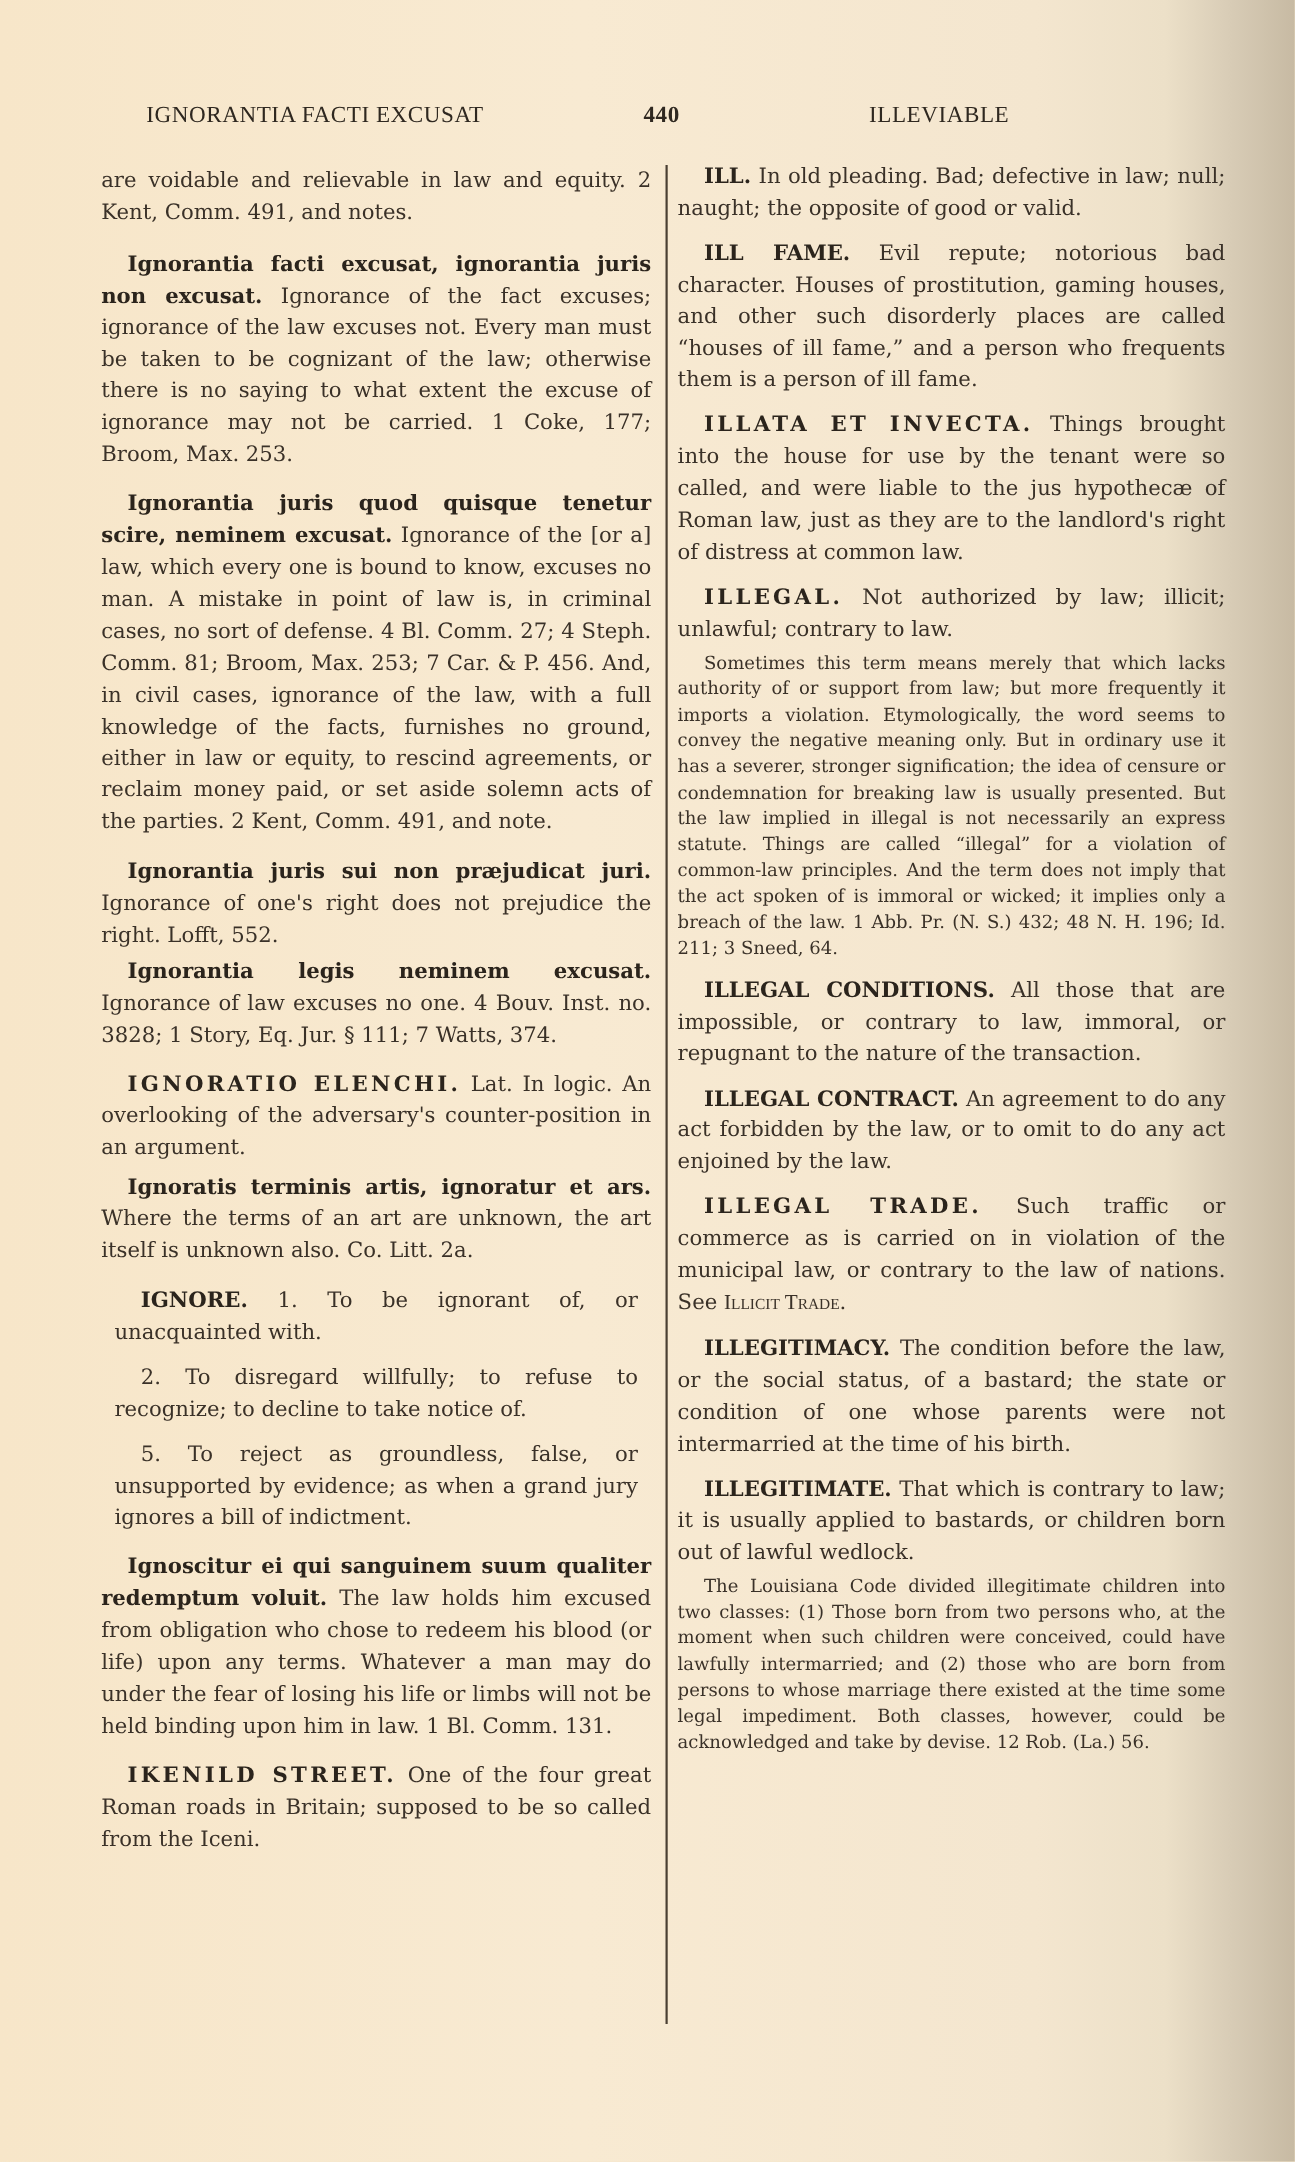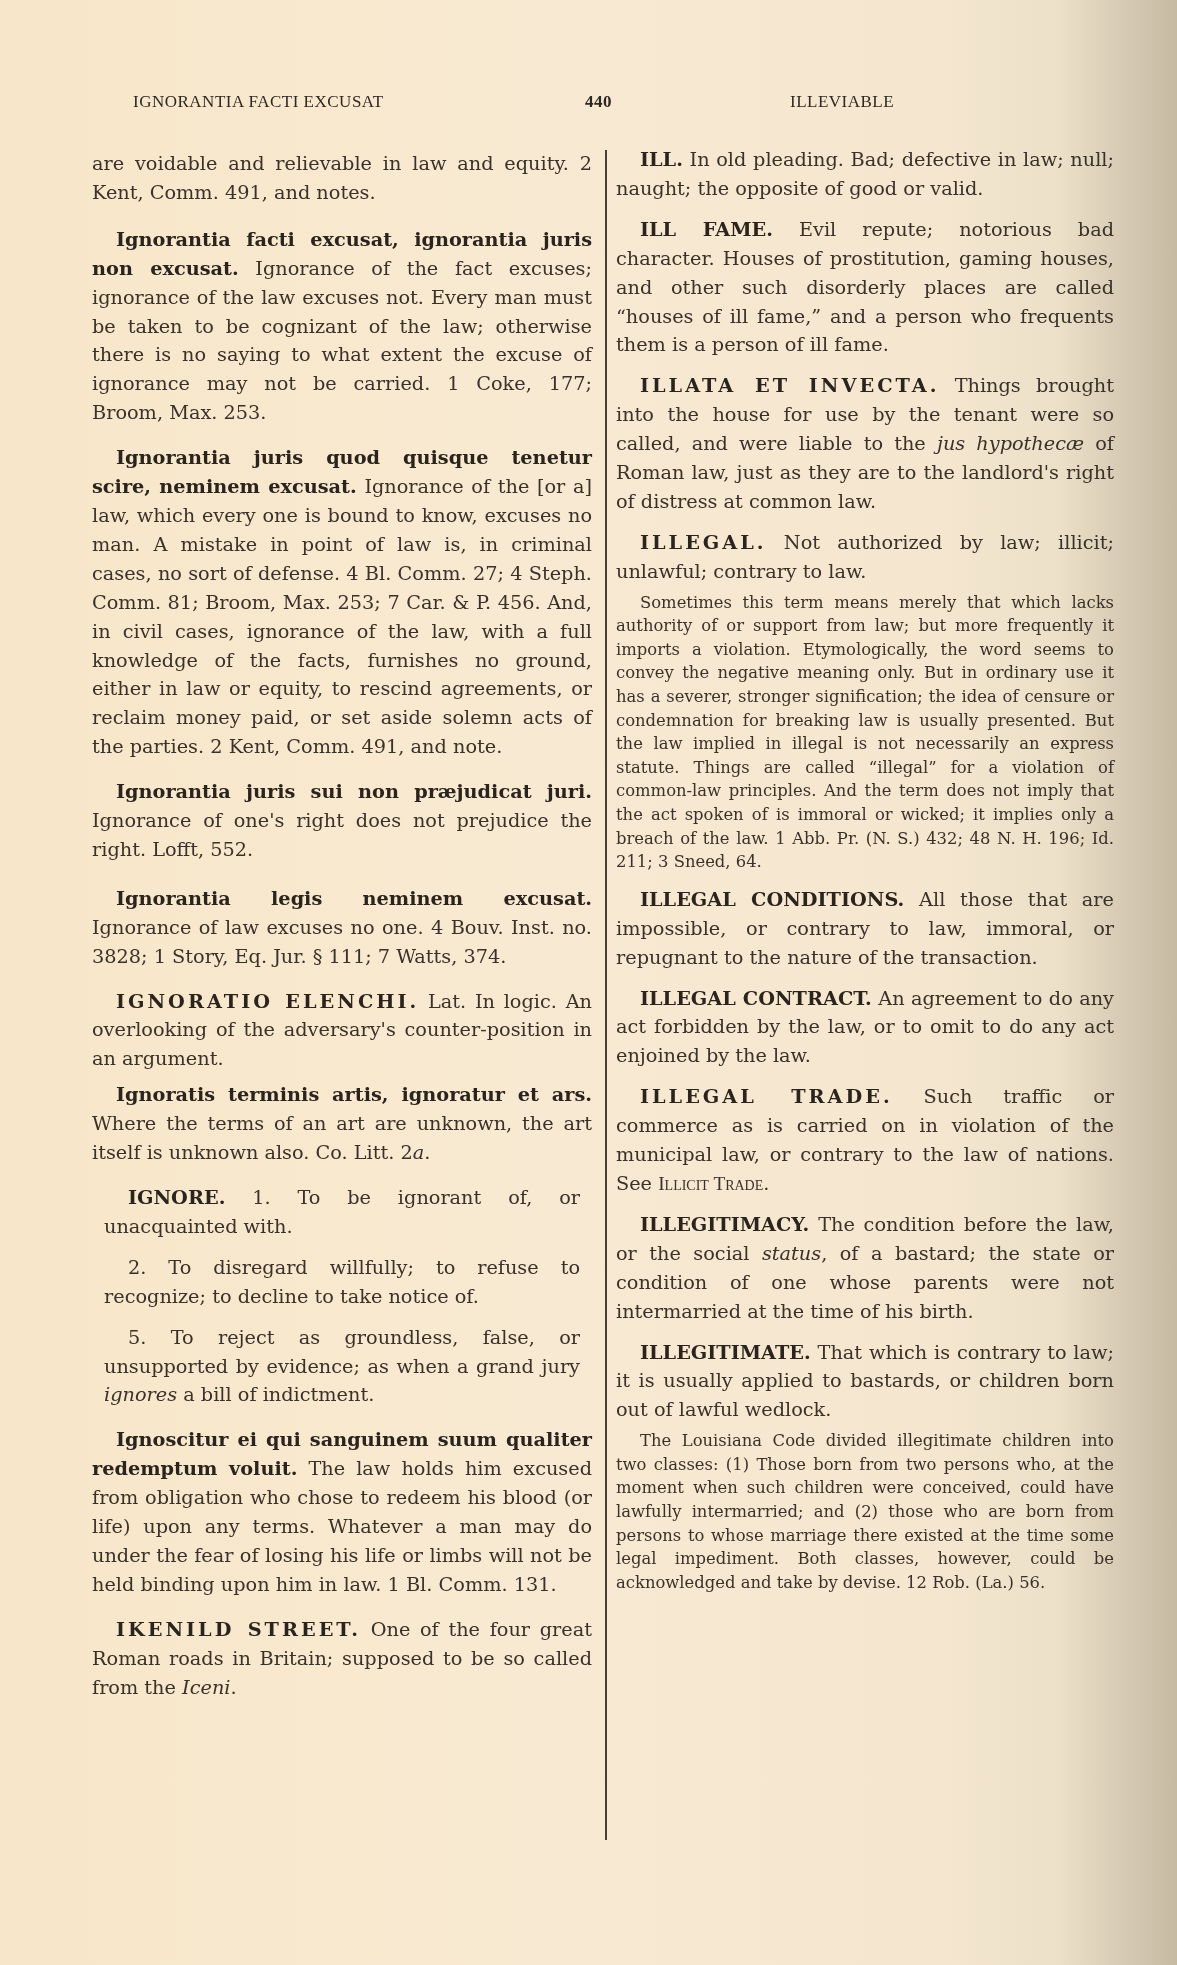--- a/index.html
+++ b/index.html
@@ -9,21 +9,21 @@
     font-family: "DejaVu Serif", "Liberation Serif", serif;
     color: #3a3128;
     position: relative;
   }
   .page {
     position: absolute; left: 0; top: 0; width: 1177px; height: 1965px;
     background: linear-gradient(90deg, #f7e6c9 0%, #f8ead2 45%, #f4e6cf 80%, #ece0c8 90%, #d8ccb6 95%, #c7baa3 100%);
   }
   .running-head {
     position: absolute; top: 92px; left: 0; width: 1177px; height: 30px;
-    font-family: "Liberation Serif", serif; font-size: 17px; letter-spacing: 0.5px;
+    font-family: "Liberation Serif", serif; font-size: 21px; letter-spacing: 0.5px;
     color: #2f2820;
   }
   .running-head span { position: absolute; top: 0; white-space: nowrap; }
   .rh-left { left: 133px; }
   .rh-page { left: 585px; font-weight: bold; }
   .rh-right { left: 790px; }
   .column {
     position: absolute; top: 150px;
     font-size: 19.3px; line-height: 28.9px;
     text-align: justify;
@@ -32,21 +32,21 @@
   .col-right { left: 616px; width: 498px; top: 146px; }
   .col-divider {
     position: absolute; left: 605px; top: 150px; width: 1.5px; height: 1690px; background: #4a3f33;
   }
   .entry { margin: 0 0 12px 0; text-indent: 24px; }
   .entry.cont { text-indent: 0; }
   .hw { font-weight: bold; color: #2b241c; }
   .hw.spaced { letter-spacing: 3px; }
   .note { font-size: 16.4px; line-height: 23.6px; text-indent: 24px; margin: -4px 0 12px 0; color: #3a3128; }
   .sub { text-indent: 24px; margin: 12px; }
-  .it { font-style: italic; }
+  .it { }
   .sc { font-variant: small-caps; font-family: Liberation Serif, serif; }
 </style>
 </head>
 <body>
 
 <div class="page">
 
   <div class="running-head">
     <span class="rh-left">IGNORANTIA FACTI EXCUSAT</span>
     <span class="rh-page">440</span>
@@ -61,21 +61,21 @@
     <p class="entry" style="margin-bottom:16px">
       <span class="hw">Ignorantia facti excusat, ignorantia juris non excusat.</span>
       <span>Ignorance of the fact excuses; ignorance of the law excuses not. Every man must be taken to be cognizant of the law; otherwise there is no saying to what extent the excuse of ignorance may not be carried. 1 Coke, 177; Broom, Max. 253.</span>
     </p>
 
     <p class="entry" style="margin-bottom:16px">
       <span class="hw">Ignorantia juris quod quisque tenetur scire, neminem excusat.</span>
       <span>Ignorance of the [or a] law, which every one is bound to know, excuses no man. A mistake in point of law is, in criminal cases, no sort of defense. 4 Bl. Comm. 27; 4 Steph. Comm. 81; Broom, Max. 253; 7 Car. &amp; P. 456. And, in civil cases, ignorance of the law, with a full knowledge of the facts, furnishes no ground, either in law or equity, to rescind agreements, or reclaim money paid, or set aside solemn acts of the parties. 2 Kent, Comm. 491, and note.</span>
     </p>
 
-    <p class="entry" style="margin-bottom:20px">
+    <p class="entry" style="margin-bottom:4px">
       <span class="hw">Ignorantia juris sui non præjudicat juri.</span>
       <span>Ignorance of one's right does not prejudice the right. Lofft, 552.</span>
     </p>
 
     <p class="entry" style="margin-bottom:16px">
       <span class="hw">Ignorantia legis neminem excusat.</span>
       <span>Ignorance of law excuses no one. 4 Bouv. Inst. no. 3828; 1 Story, Eq. Jur. § 111; 7 Watts, 374.</span>
     </p>
 
     <p class="entry" style="margin-bottom:7px">

